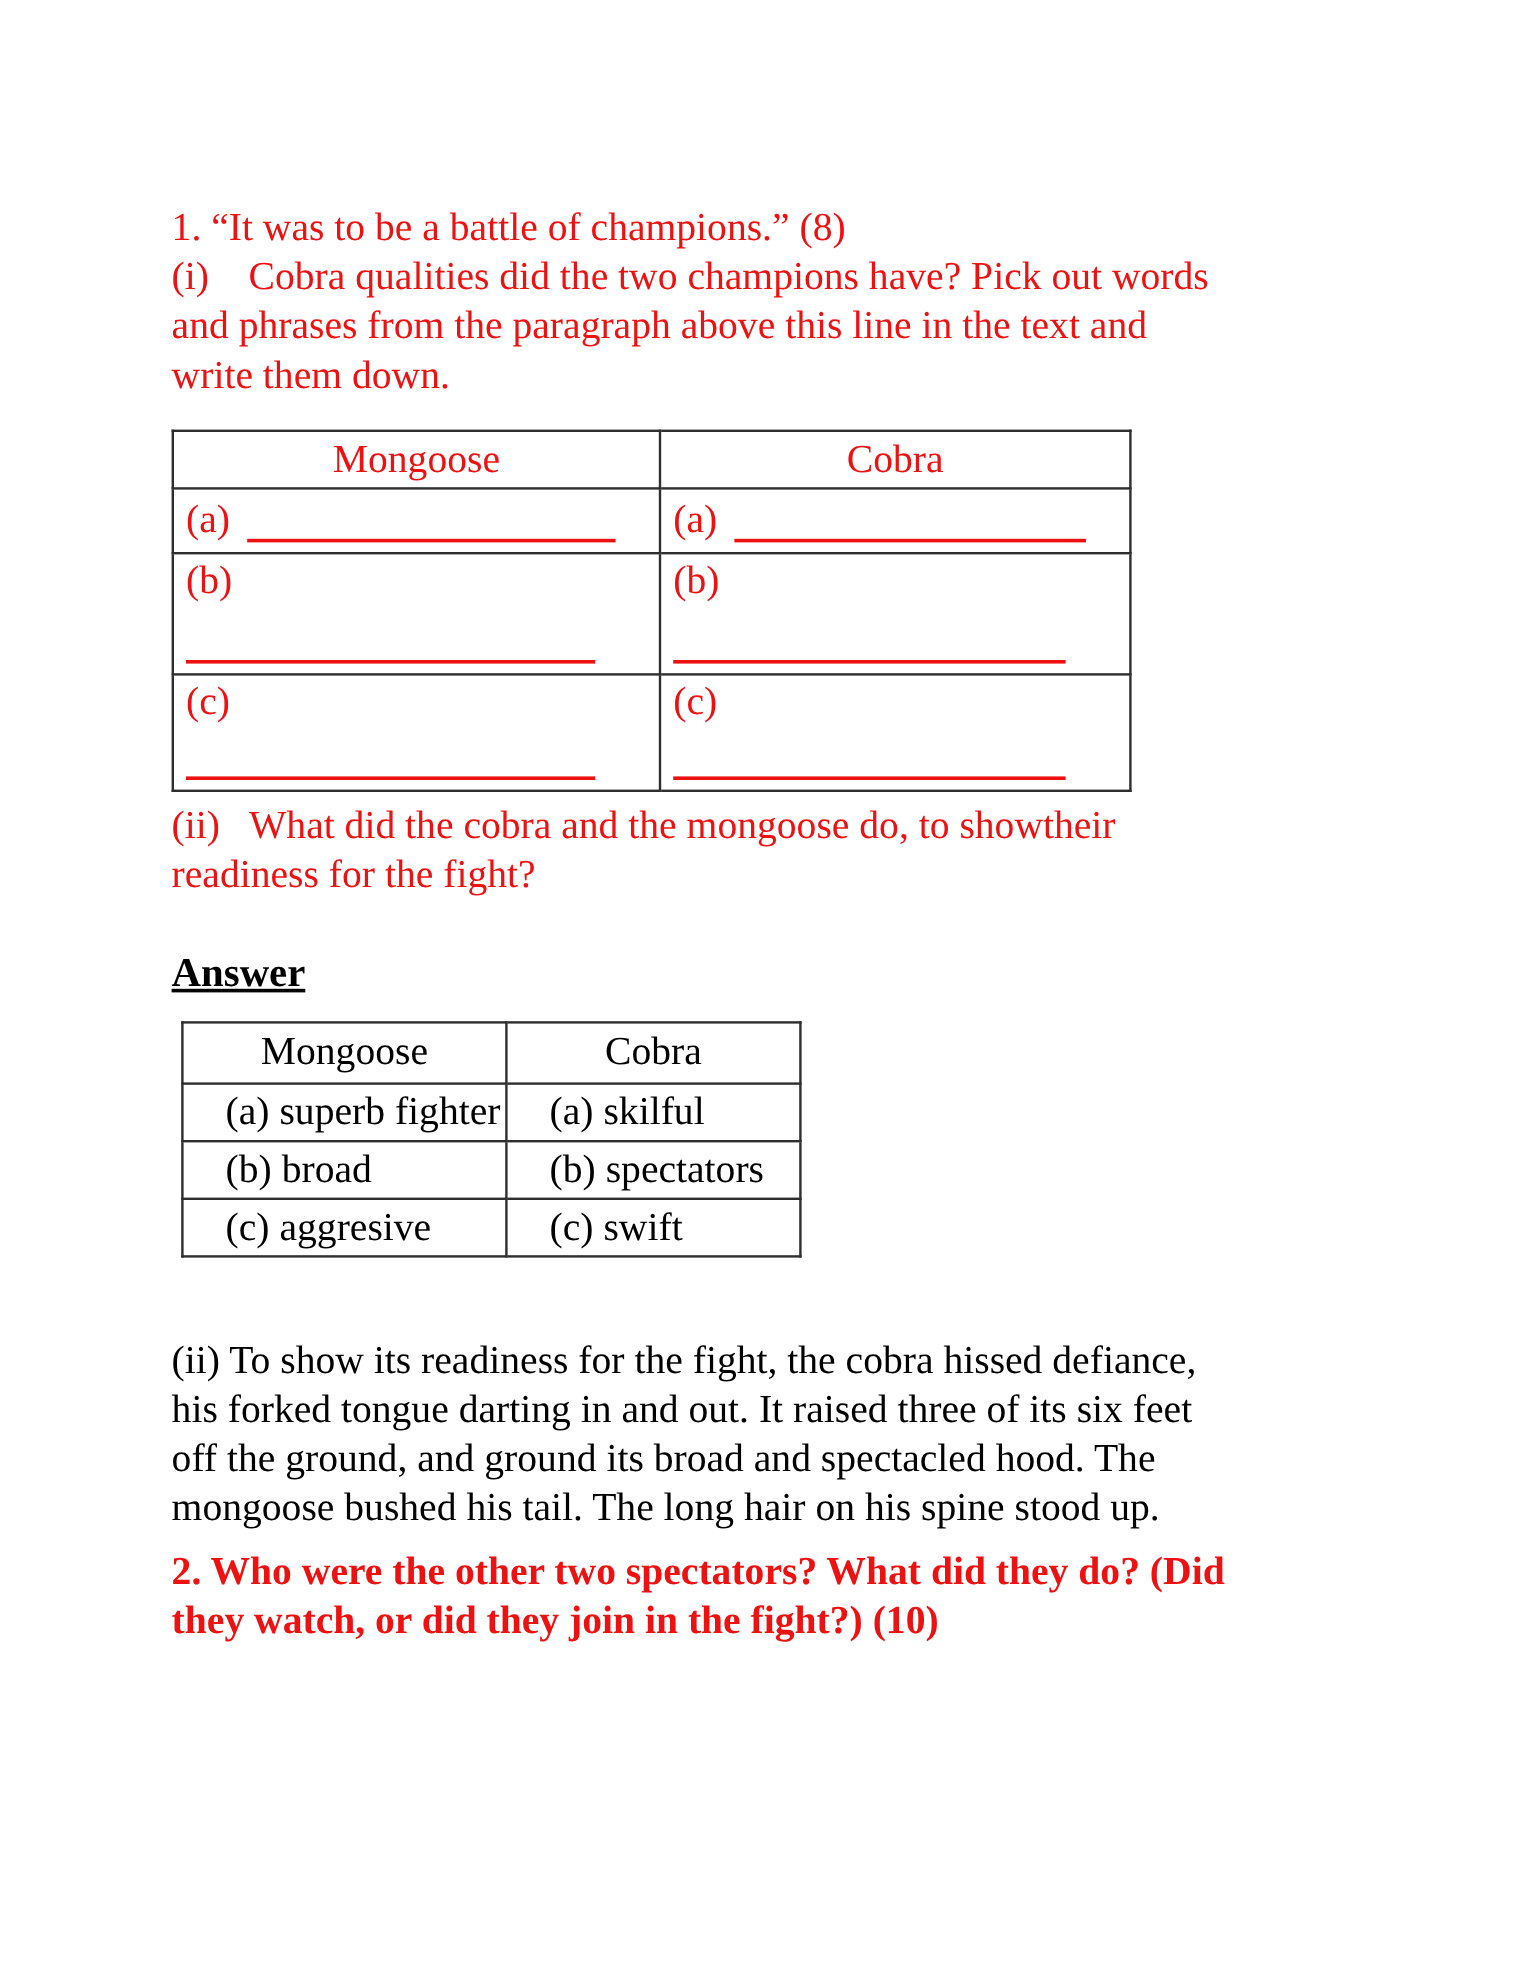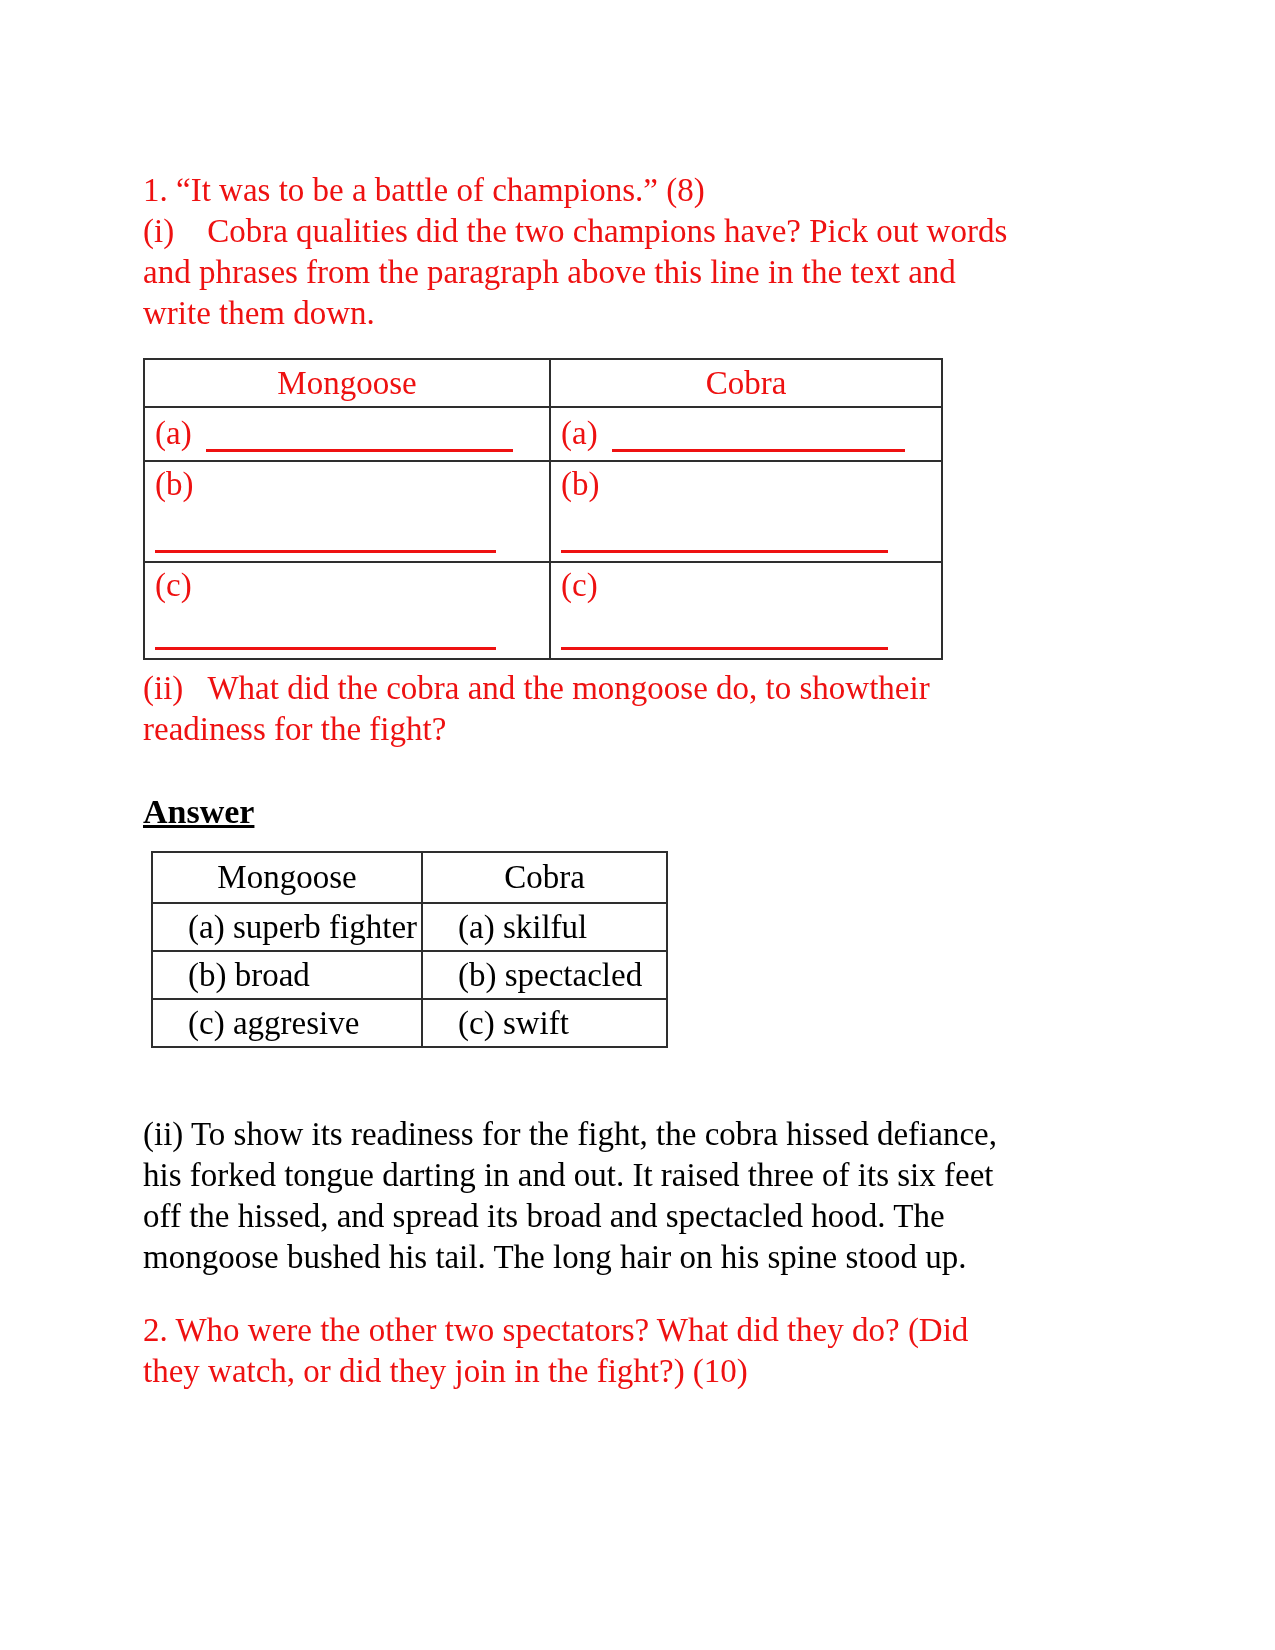--- a/index.html
+++ b/index.html
@@ -28,21 +28,21 @@
   .t2{margin-top:19px;margin-left:8px;width:499px;table-layout:fixed;}
   .t2 th,.t2 td{border:2px solid #2e2e2e;padding:0 3px;vertical-align:middle;}
   .t2 .c1{width:262px;} .t2 .c2{width:237px;}
   .t2 th{height:49px;font-weight:normal;text-align:center;}
   .t2 td{height:46px;text-align:left;padding-left:35px;}
 
   .q1{margin-top:0;}
   .qii{margin-top:8px;}
   .ans1{margin-top:41px;}
   .para{margin-top:66px;}
-  .q2{margin-top:32px;}
+  .q2{margin-top:12px;font-weight:bold;}
   .ans2{margin-top:46px;}
 </style>
 </head>
 <body>
 
 <div class="page">
   <div class="content">
 
     <div class="q1 red">
       <div class="line">1. “It was to be a battle of champions.” (8)</div>
@@ -114,33 +114,33 @@
           <tr>
         <th class="c1">Mongoose</th>
         <th class="c2">Cobra</th>
       </tr>
       <tr>
         <td>(a) superb fighter</td>
         <td>(a) skilful</td>
       </tr>
       <tr>
         <td>(b) broad</td>
-        <td>(b) spectacled</td>
+        <td>(b) spectators</td>
       </tr>
       <tr>
         <td>(c) aggresive</td>
         <td>(c) swift</td>
       </tr>
     </tbody>
       </table>
 
     <div class="para">
       <div class="line">(ii) To show its readiness for the fight, the cobra hissed defiance,</div>
       <div class="line">his forked tongue darting in and out. It raised three of its six feet</div>
-      <div class="line">off the hissed, and spread its broad and spectacled hood. The</div>
+      <div class="line">off the ground, and ground its broad and spectacled hood. The</div>
       <div class="line">mongoose bushed his tail. The long hair on his spine stood up.</div>
     </div>
 
     <div class="q2 red">
       <div class="line">2. Who were the other two spectators? What did they do? (Did</div>
       <div class="line">they watch, or did they join in the fight?) (10)</div>
     </div>
 
     <div class="ans2 bold-heading">Answer</div>
 

